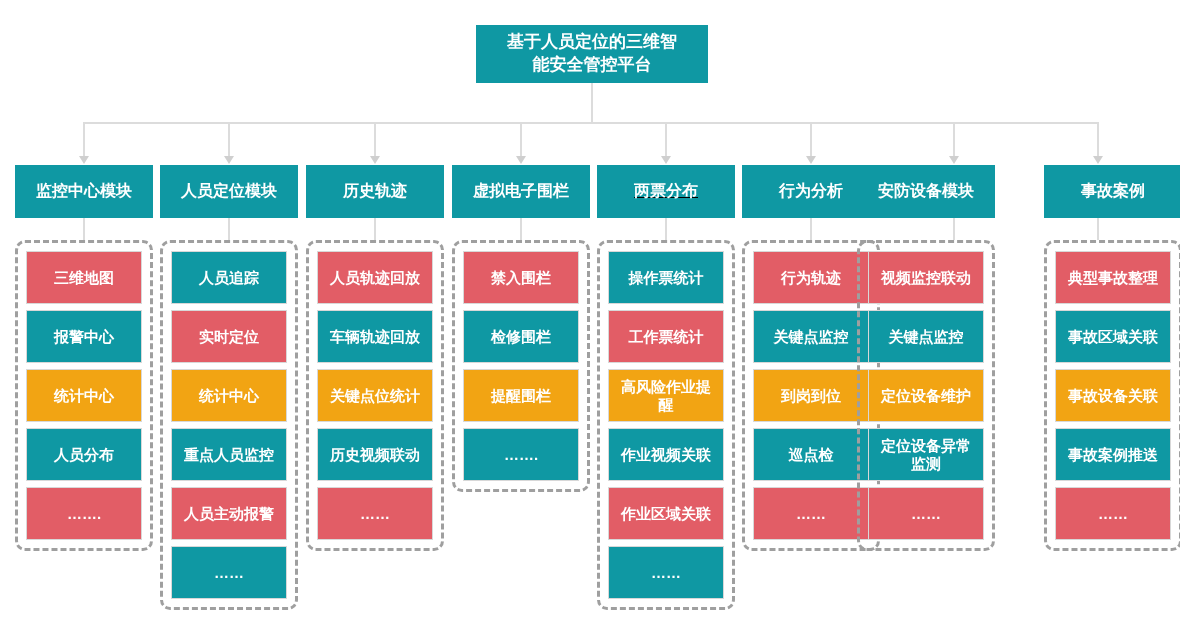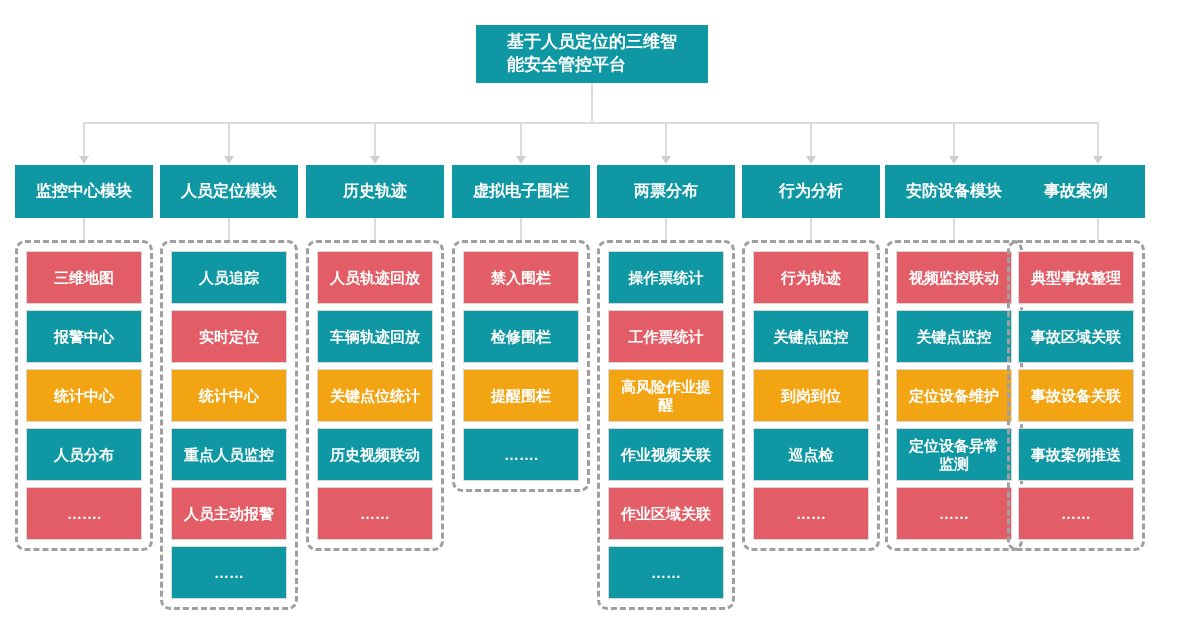--- a/index.html
+++ b/index.html
@@ -6,21 +6,21 @@
     --teal:#0F98A3; --red:#E25D66; --orange:#F2A413;
     --line:#DCDCDC; --arrow:#CFCFCF; --dash:#9F9F9F; --item_border:#D8D8D8; --bg:#FFFFFF;
   }
   *{margin:0;padding:0;box-sizing:border-box;}
   body{background:#fff;font-family:"Liberation Sans","DejaVu Sans",sans-serif;}
   .canvas{position:relative;width:1180px;height:622px;background:var(--bg);overflow:hidden;}
 
   .root-node{
     position:absolute;left:476px;top:25px;width:232px;height:58px;
     background:var(--teal);color:#fff;font-weight:bold;font-size:17px;line-height:1.35;
-    display:flex;align-items:center;justify-content:center;text-align:left;white-space:pre-line;
+    display:flex;align-items:center;justify-content:center;text-align:center;white-space:pre-line;
   }
 
   .vline{position:absolute;width:2px;background:var(--line);}
   .hline{position:absolute;height:2px;background:var(--line);}
   .arrowhead{position:absolute;width:0;height:0;
     border-left:5px solid transparent;border-right:5px solid transparent;
     border-top:8px solid var(--arrow);}
 
   .column{position:absolute;width:118px;top:165px;}
   .module-header{
@@ -119,21 +119,21 @@
   <div class="column" style="left:452px;">
     <div class="module-header">虚拟电子围栏</div>
     <div class="group">
       <div class="item red">禁入围栏</div>
       <div class="item teal">检修围栏</div>
       <div class="item orange">提醒围栏</div>
       <div class="item teal">…….</div>
     </div>
   </div>
 
-  <div class="column" style="left:597px;">
+  <div class="column" style="left:597px;text-decoration:underline;">
     <div class="module-header">两票分布</div>
     <div class="group">
       <div class="item teal">操作票统计</div>
       <div class="item red">工作票统计</div>
       <div class="item orange">高风险作业提
 醒</div>
       <div class="item teal">作业视频关联</div>
       <div class="item red">作业区域关联</div>
       <div class="item teal">……</div>
     </div>
@@ -143,33 +143,33 @@
     <div class="module-header">行为分析</div>
     <div class="group">
       <div class="item red">行为轨迹</div>
       <div class="item teal">关键点监控</div>
       <div class="item orange">到岗到位</div>
       <div class="item teal">巡点检</div>
       <div class="item red">……</div>
     </div>
   </div>
 
-  <div class="column" style="left:885px;">
+  <div class="column" style="left:857px;">
     <div class="module-header">安防设备模块</div>
     <div class="group">
       <div class="item red">视频监控联动</div>
       <div class="item teal">关键点监控</div>
       <div class="item orange">定位设备维护</div>
       <div class="item teal">定位设备异常
 监测</div>
       <div class="item red">……</div>
     </div>
   </div>
 
-  <div class="column" style="left:1007px;">
+  <div class="column" style="left:1044px;">
     <div class="module-header">事故案例</div>
     <div class="group">
       <div class="item red">典型事故整理</div>
       <div class="item teal">事故区域关联</div>
       <div class="item orange">事故设备关联</div>
       <div class="item teal">事故案例推送</div>
       <div class="item red">……</div>
     </div>
   </div>
 

